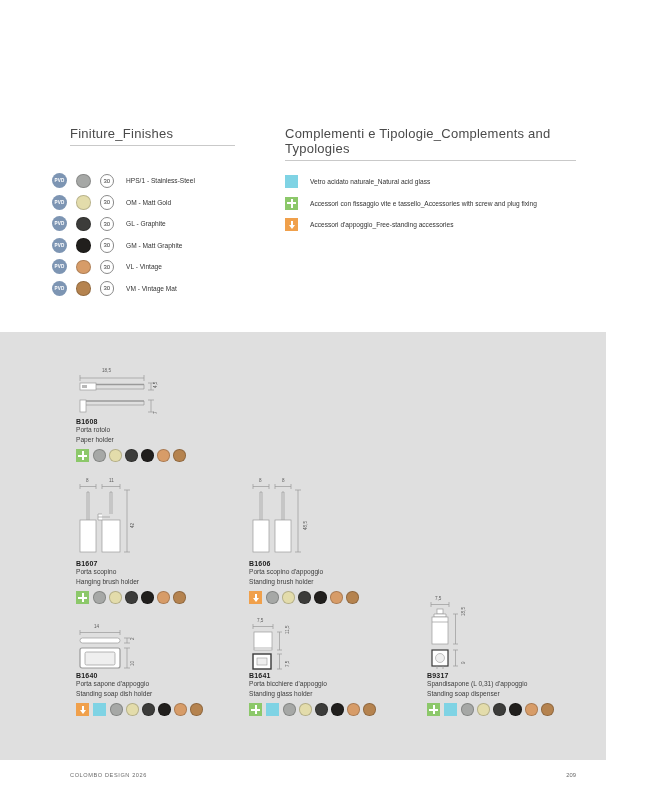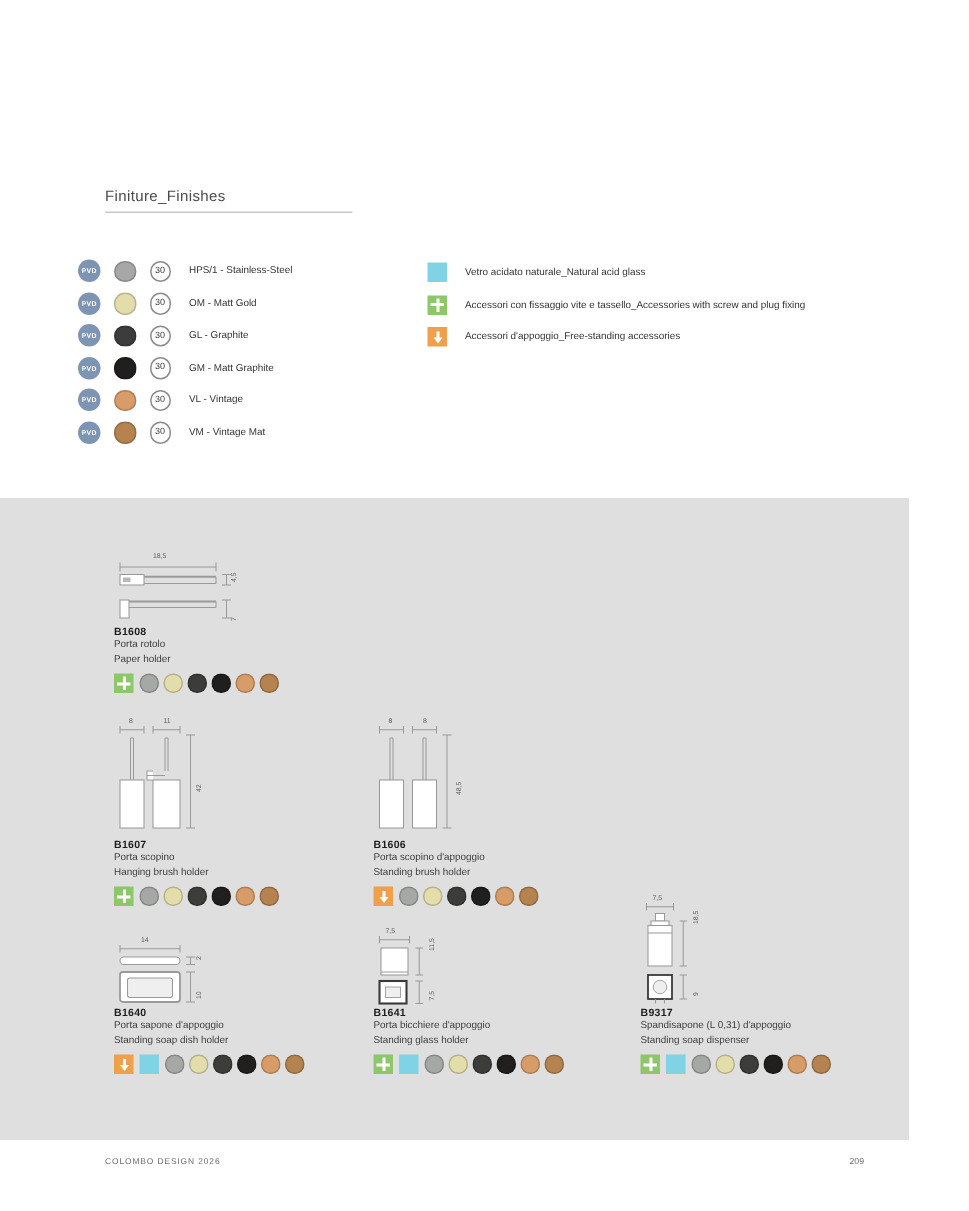--- a/index.html
+++ b/index.html
@@ -6,21 +6,21 @@
   body{
     width:646px;height:807px;background:#ffffff;
     font-family:"Liberation Sans","DejaVu Sans",sans-serif;
     color:#2b2b2b;position:relative;overflow:hidden;
   }
   .page{position:absolute;inset:0;}
 
   
   .legend-col{position:absolute;}
   .legend-title{
-    font-size:10px;color:#4a4a4a;letter-spacing:.25px;
+    font-size:13px;color:#4a4a4a;letter-spacing:.25px;
     padding-bottom:4px;
   }
   .legend-rule{height:1px;background:#c9c9c9;width:100%;}
 
   .fin-row{display:flex;align-items:center;height:21.5px;}
   .pvd{
     width:15px;height:15px;border-radius:50%;
     background:#7d95b3;
     display:flex;align-items:center;justify-content:center;
     font-size:4.6px;color:#ffffff;letter-spacing:.2px;
@@ -138,20 +138,24 @@
     </div>
 
     <div class="fin-row">
       <span class="pvd">PVD</span>
       <span class="dot" id="fd5" style="background: rgb(181, 131, 79);"></span>
       <span class="circ30">30</span>
       <span class="fin-label">VM - Vintage Mat</span>
     </div>
   </div>
 
+  <div class="legend-col" style="left:285px;top:126px;width:291px;">
+    <div class="legend-title">Complementi e Tipologie_Complements and Typologies</div>
+    <div class="legend-rule"></div>
+  </div>
 
   <div class="legend-col" style="left:285px;top:171px;width:330px;">
     <div class="comp-row">
       <span class="mk mk-glass"></span>
       <span class="comp-label">Vetro acidato naturale_Natural acid glass</span>
     </div>
     <div class="comp-row">
       <span class="mk mk-plus"></span>
       <span class="comp-label">Accessori con fissaggio vite e tassello_Accessories with screw and plug fixing</span>
     </div>

